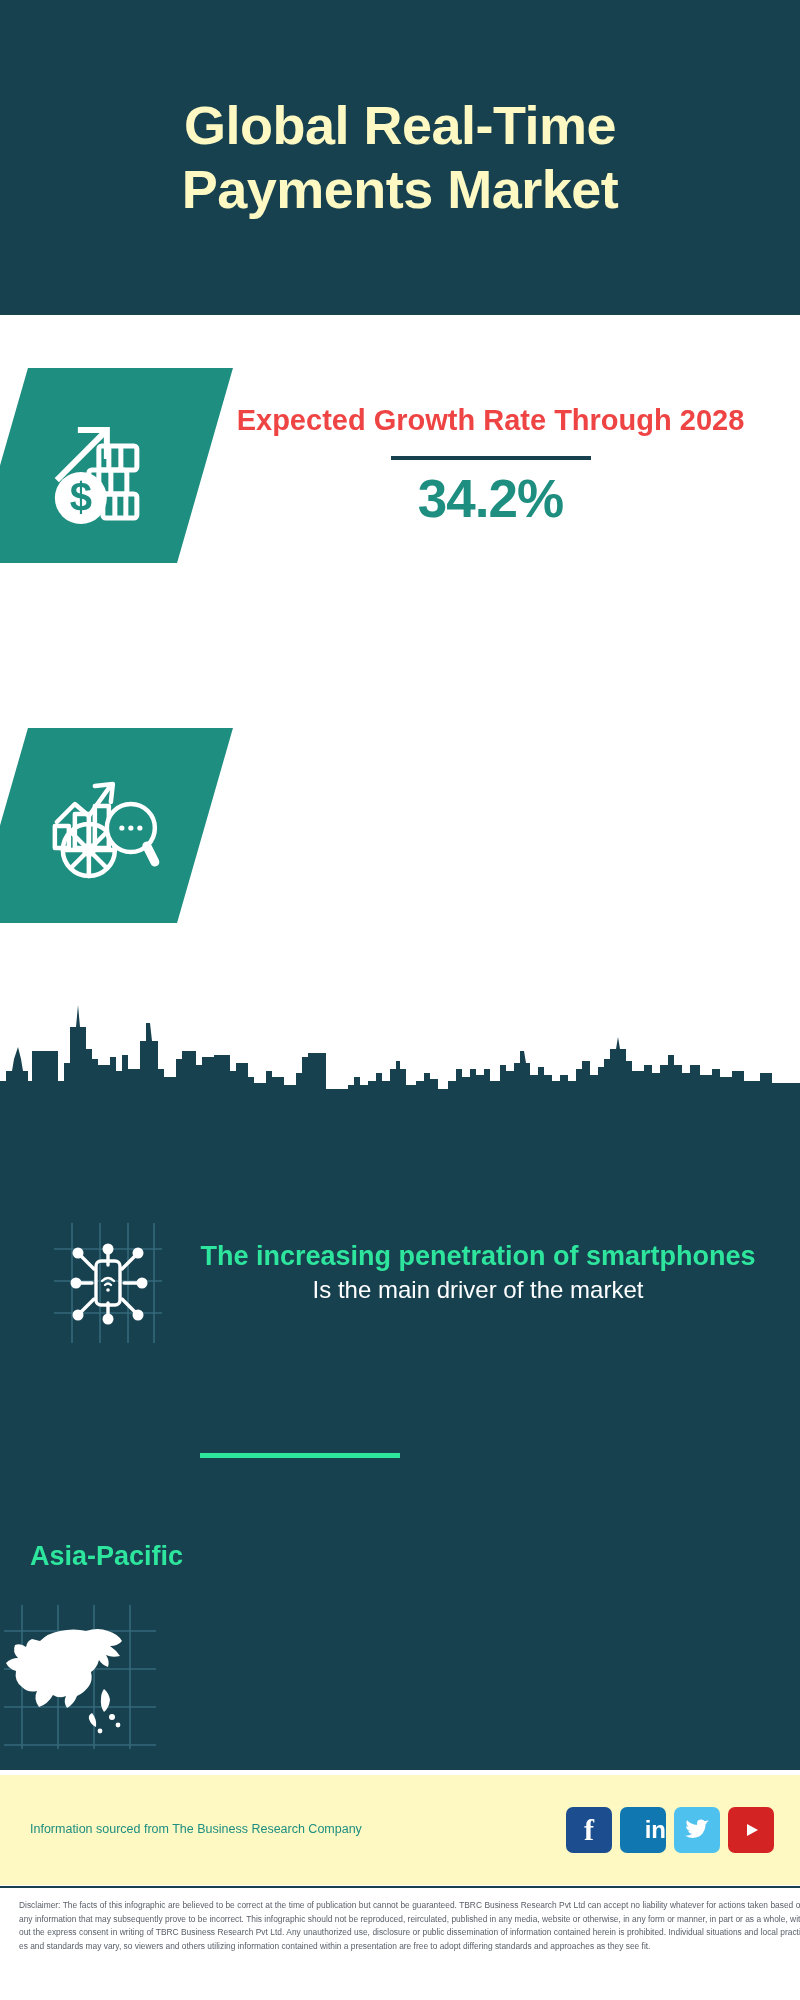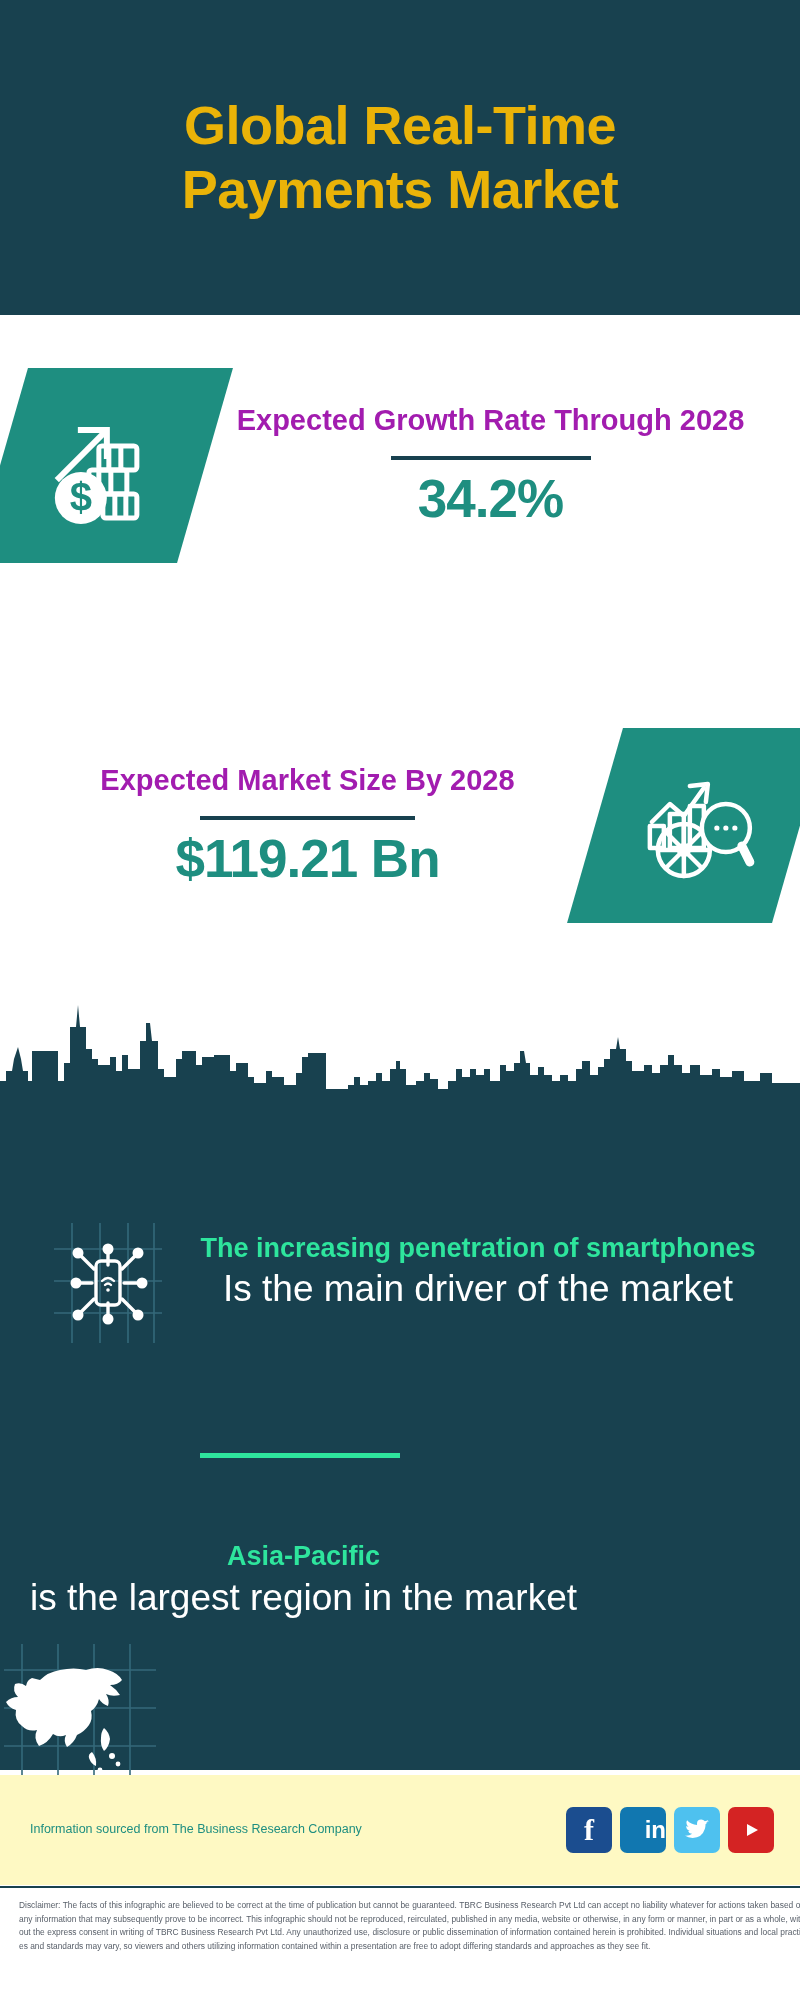--- a/index.html
+++ b/index.html
@@ -11,21 +11,21 @@
   }
   .page { position:relative; width:800px; height:2000px; background:#fff; }
 
   
   .header {
     position:absolute; left:0; top:0; width:800px; height:315px;
     background:#18414f;
     display:flex; align-items:center; justify-content:center;
   }
   .header-title {
-    color:#eab308;
+    color:#fef9c3;
     font-size:54px; font-weight:bold; line-height:1.18;
     text-align:center; letter-spacing:-0.5px;
     max-width:620px;
   }
 
   
   .stat-row {
     position:absolute; width:800px;
     display:flex; align-items:center;
   }
@@ -36,21 +36,21 @@
     width:205px; height:195px;
     background:#1e8e80;
     transform:skewX(-16deg);
     display:flex; align-items:center; justify-content:center;
     flex:0 0 auto;
   }
   .para > svg { transform:skewX(16deg); }
 
   .stat-text { flex:1 1 auto; text-align:center; padding:0 14px; }
   .stat-label {
-    color:#a21caf; font-size:29px; font-weight:bold;
+    color:#ef4444; font-size:29px; font-weight:bold;
     line-height:1.30;
   }
   .stat-rule {
     width:200px; height:4px; background:#18414f;
     margin:16px auto 10px auto;
   }
   .stat-value {
     color:#1e8e80; font-size:53px; font-weight:bold; line-height:1.1;
     letter-spacing:-1px;
   }
@@ -72,21 +72,21 @@
     position:absolute; left:0; top:1165px; width:800px; height:215px;
     display:flex; align-items:center;
   }
   .icon-box { flex:0 0 auto; }
   .driver .icon-box { margin-left:48px; margin-top:22px; }
   .driver-text { flex:1 1 auto; text-align:center; padding-right:18px; padding-left:6px; }
   .accent-head {
     color:#2ee59d; font-size:27px; font-weight:bold; line-height:1.25;
   }
   .white-sub {
-    color:#ffffff; font-size:37px; font-weight:normal; line-height:1.30;
+    color:#ffffff; font-size:24px; font-weight:normal; line-height:1.30;
   }
 
   .divider {
     position:absolute; left:200px; top:1453px;
     width:200px; height:5px; background:#2ee59d;
   }
 
   .region {
     position:absolute; left:0; top:1540px; width:800px; height:215px;
     display:flex; align-items:flex-start;flex-direction:column;
@@ -158,25 +158,20 @@
       </svg>
     </div>
     <div class="stat-text">
       <div class="stat-label">Expected Growth Rate Through 2028</div>
       <div class="stat-rule"></div>
       <div class="stat-value">34.2%</div>
     </div>
   </div>
 
   <div class="stat-row two">
-    <div class="stat-text">
-      <div class="stat-label">Expected Market Size By 2028</div>
-      <div class="stat-rule"></div>
-      <div class="stat-value">$119.21 Bn</div>
-    </div>
     <div class="para">
       <svg width="120" height="120" viewBox="0 0 120 120" aria-hidden="true">
         <g stroke="#ffffff" stroke-width="4.5" fill="none" stroke-linecap="round" stroke-linejoin="round">
           <polyline points="14,56 32,38 46,50 66,22"></polyline>
           <polyline points="52,20 70,18 68,36"></polyline>
           <rect x="12" y="60" width="14" height="22"></rect>
           <rect x="32" y="48" width="14" height="34"></rect>
           <rect x="52" y="40" width="14" height="42"></rect>
           <circle cx="46" cy="84" r="26"></circle>
           <line x1="46" y1="58" x2="46" y2="110"></line>
@@ -247,21 +242,20 @@
       <div class="accent-head">The increasing penetration of smartphones</div>
       <div class="white-sub">Is the main driver of the market</div>
     </div>
   </div>
 
   <div class="divider"></div>
 
   <div class="region">
     <div class="region-text">
       <div class="accent-head">Asia-Pacific</div>
-      <div class="white-sub">is the largest region in the market</div>
     </div>
     <div class="icon-box">
       <svg width="160" height="150" viewBox="0 0 160 150" aria-hidden="true">
         <g stroke="#34697a" stroke-width="1.6" fill="none">
           <line x1="4" y1="30" x2="156" y2="30"></line>
           <line x1="4" y1="68" x2="156" y2="68"></line>
           <line x1="4" y1="106" x2="156" y2="106"></line>
           <line x1="4" y1="144" x2="156" y2="144"></line>
           <line x1="22" y1="4" x2="22" y2="148"></line>
           <line x1="58" y1="4" x2="58" y2="148"></line>

